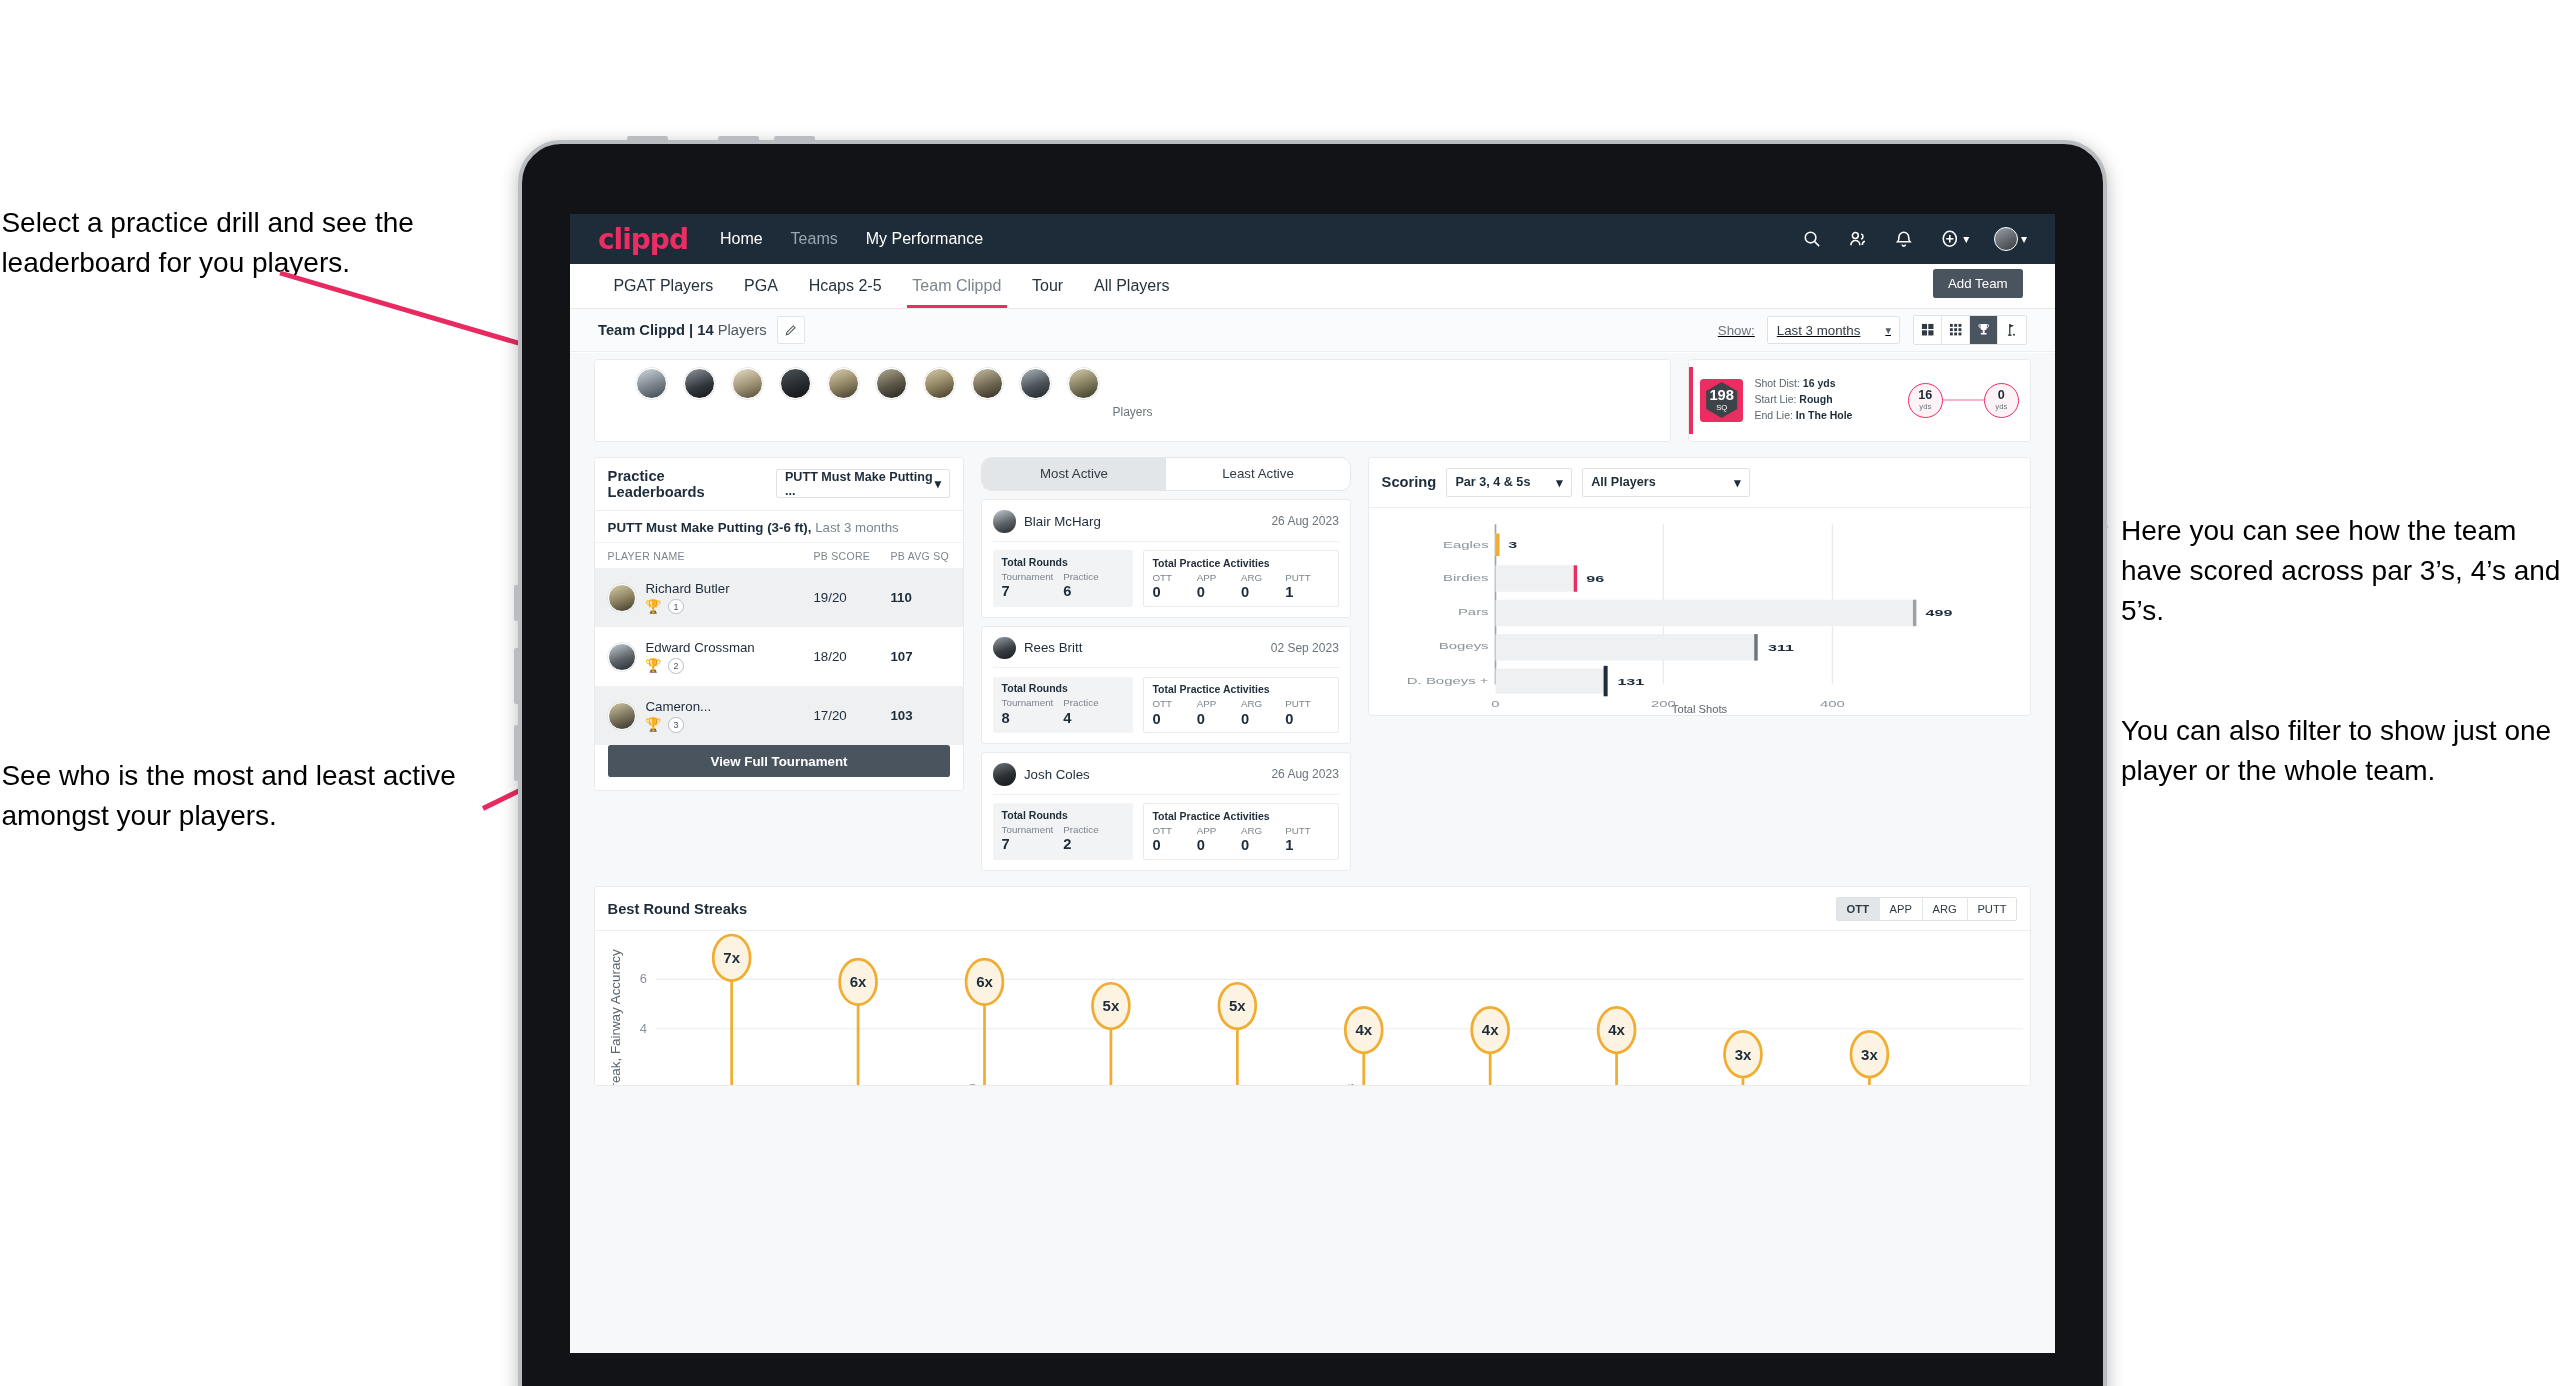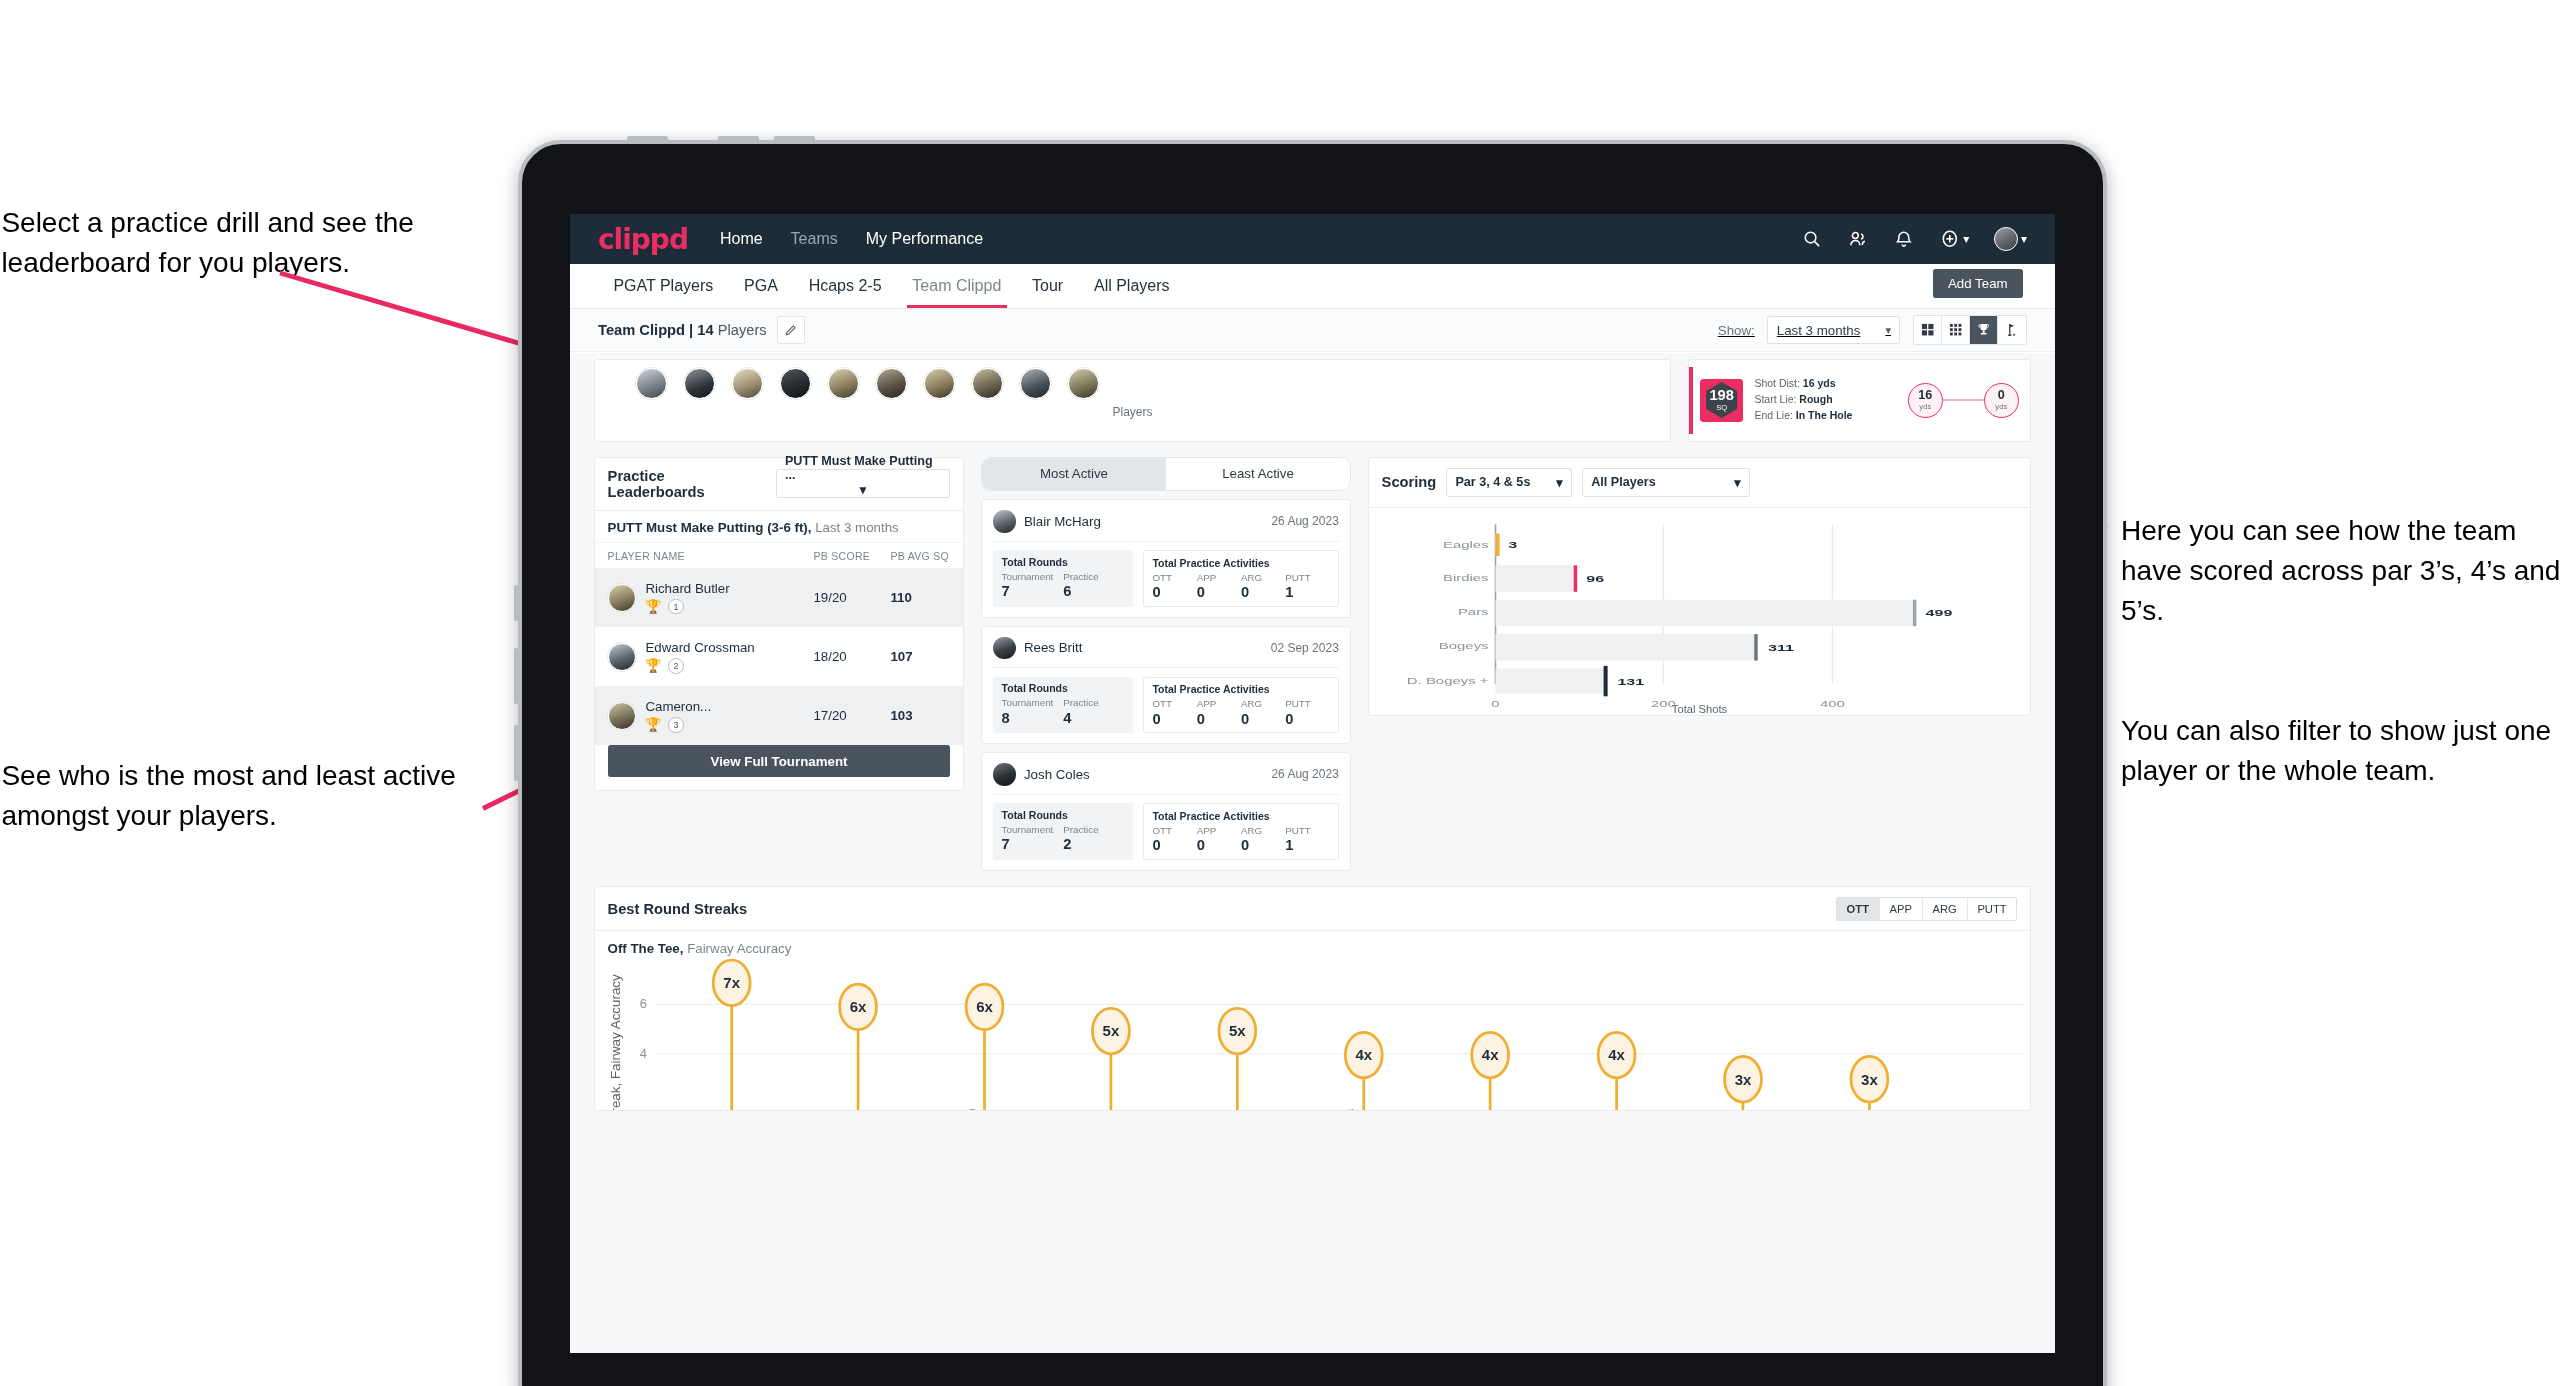--- a/index.html
+++ b/index.html
@@ -99,21 +99,21 @@
 
   
   .midrow { display: flex; gap: 17px; margin-top: 15.4px; align-items: flex-start; }
   .lbpanel { width: 370px; }
   .actpanel { width: 370px; background: transparent; border: none; }
   .scorepanel { flex: 1 1 0; }
 
   .phead { display: flex; align-items: center; padding: 9.8px 12.6px; border-bottom: 0.7px solid #eceef0; gap: 9.8px; }
   .ptitle { font-size: 14.7px; font-weight: 700; color: #1e2c3a; }
   .drillsel { margin-left: auto; height: 29px; width: 175px; border: 0.7px solid #dfe2e5; border-radius: 2.1px;
-              display: flex; align-items: center; justify-content: flex-end; padding: 0 8.4px; font-size: 12.6px; color: #1e2c3a; font-weight: 700; flex-direction: column; }
+              display: flex; align-items: center; justify-content: flex-start; padding: 0 8.4px; font-size: 12.6px; color: #1e2c3a; font-weight: 700; }
   .subtitle { padding: 9.8px 12.6px 7px; font-size: 13.3px; color: #7c858d; border-bottom: 0.7px solid #f0f2f3; }
   .subtitle b { color: #1e2c3a; }
   .lbhead { display: flex; padding: 7px 12.6px 5.6px; font-size: 10.5px; color: #7c858d; letter-spacing: 0.3px; }
   .lbhead .c1 { flex: 1; }
   .lbhead .c2 { width: 77px; }
   .lbhead .c3 { width: 60px; }
   .lbrow { display: flex; align-items: center; padding: 12.6px 12.6px; }
   .lbrow.alt { background: #eef0f2; }
   .lbav { width: 28px; height: 28px; border-radius: 50%; border: 1.4px solid #fff; box-shadow: 0 0 0 0.7px #dfe2e5; margin-right: 9.8px; flex: none; }
   .lbname { flex: 1; }
@@ -611,23 +611,20 @@
       <div class="panel streaks">
         <div class="sthead">
           <div class="sttitle">Best Round Streaks</div>
           <div class="segtog">
             <div class="seg on">OTT</div>
             <div class="seg">APP</div>
             <div class="seg">ARG</div>
             <div class="seg">PUTT</div>
           </div>
         </div>
-        <div class="stsub">
-          <b>Off The Tee,</b><span> Fairway Accuracy</span>
-        </div>
         <div class="stchart">
           <svg class="stsvg" viewBox="0 0 2100 230" preserveAspectRatio="none">
             <text x="36" y="140" transform="rotate(-90 36 140)" text-anchor="middle" font-family="Liberation Sans, sans-serif" font-size="20" fill="#5b646c">Streak, Fairway Accuracy</text>
             <line x1="90" y1="72" x2="2090" y2="72" stroke="#e4e7ea" stroke-width="1.6"></line>
             <line x1="90" y1="146" x2="2090" y2="146" stroke="#e9ebed" stroke-width="1.6"></line>
             <text x="76" y="78" text-anchor="end" font-family="Liberation Sans, sans-serif" font-size="19" fill="#8b939a">6</text>
             <text x="76" y="152" text-anchor="end" font-family="Liberation Sans, sans-serif" font-size="19" fill="#8b939a">4</text>
 
             <g stroke="#f0ad31" stroke-width="4" fill="none">
               <line x1="200" y1="72" x2="200" y2="230"></line>

